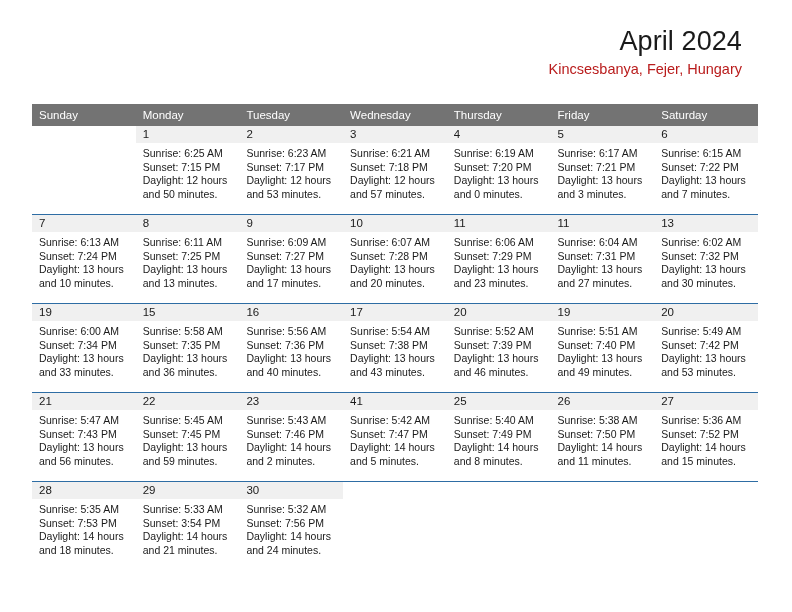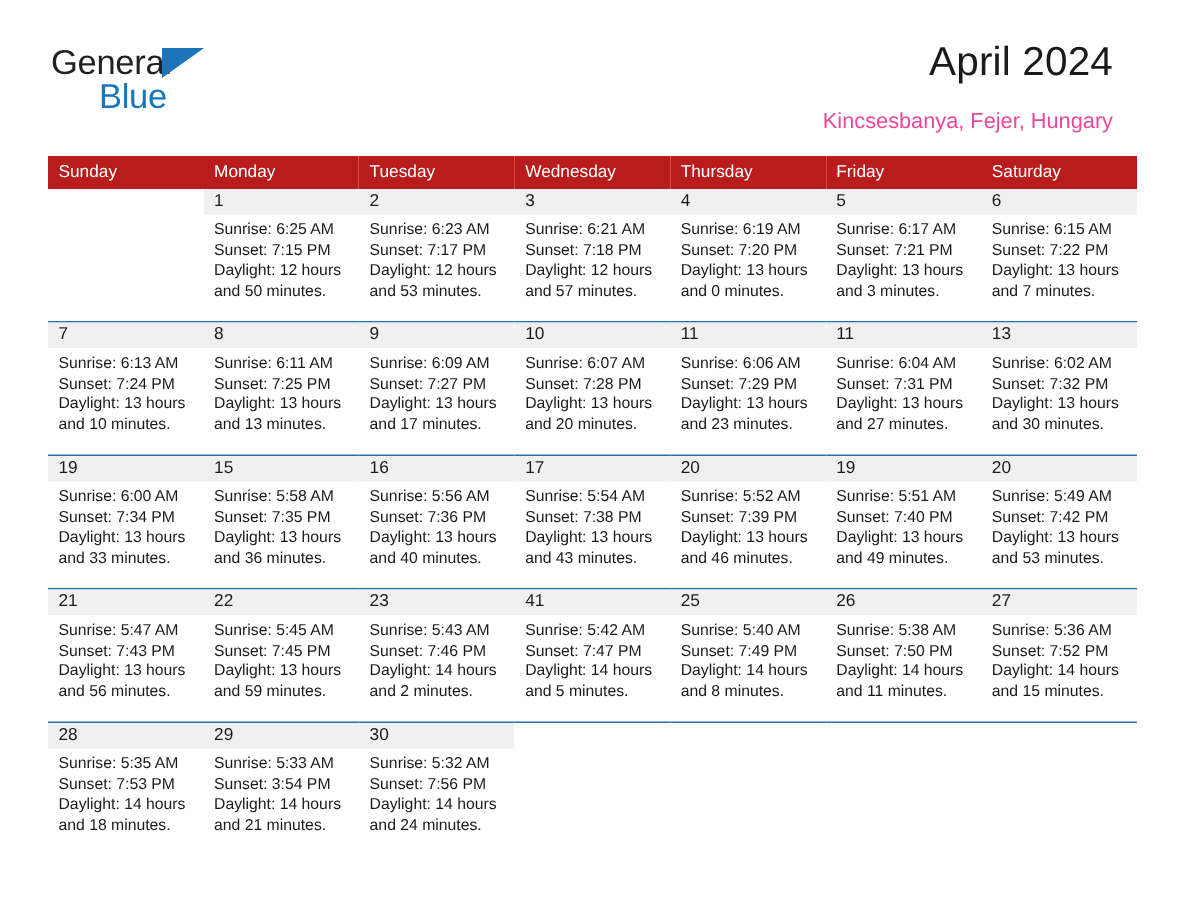--- a/index.html
+++ b/index.html
@@ -67,35 +67,35 @@
   }
   .cal-title {
     font-size: 27px;
     font-weight: normal;
     color: #1a1a1a;
     line-height: 34px;
     letter-spacing: 0.1px;
   }
   .cal-subtitle {
     font-size: 14.5px;
-    color: #ec4899;
+    color: #b91c1c;
     line-height: 22px;
-    margin-top: 12px;
+    margin-top: 0;
   }
 
   
   .calendar {
     margin: 8px 34px 0 32px;
     width: 726px;
     border-collapse: collapse;
     table-layout: fixed;
   }
 
   .calendar th {
-    background: #b91c1c;
+    background: #737373;
     color: #ffffff;
     font-size: 11.5px;
     font-weight: normal;
     text-align: left;
     padding: 5px 0 5px 7px;
     height: 21px;
     line-height: 12px;
   }
 
   .calendar td {
@@ -129,25 +129,20 @@
     white-space: pre-line;
   }
 </style>
 </head>
 <body>
 
 <div class="page">
 
   <div class="top">
 
-    <div class="logo">
-      <div class="logo-row1">General</div>
-      <div class="logo-tri"></div>
-      <div class="logo-row2">Blue</div>
-    </div>
 
     <div class="title-block">
       <div class="cal-title">April 2024</div>
       <div class="cal-subtitle">Kincsesbanya, Fejer, Hungary</div>
     </div>
 
   </div>
 
   <table class="calendar">
     <thead>

